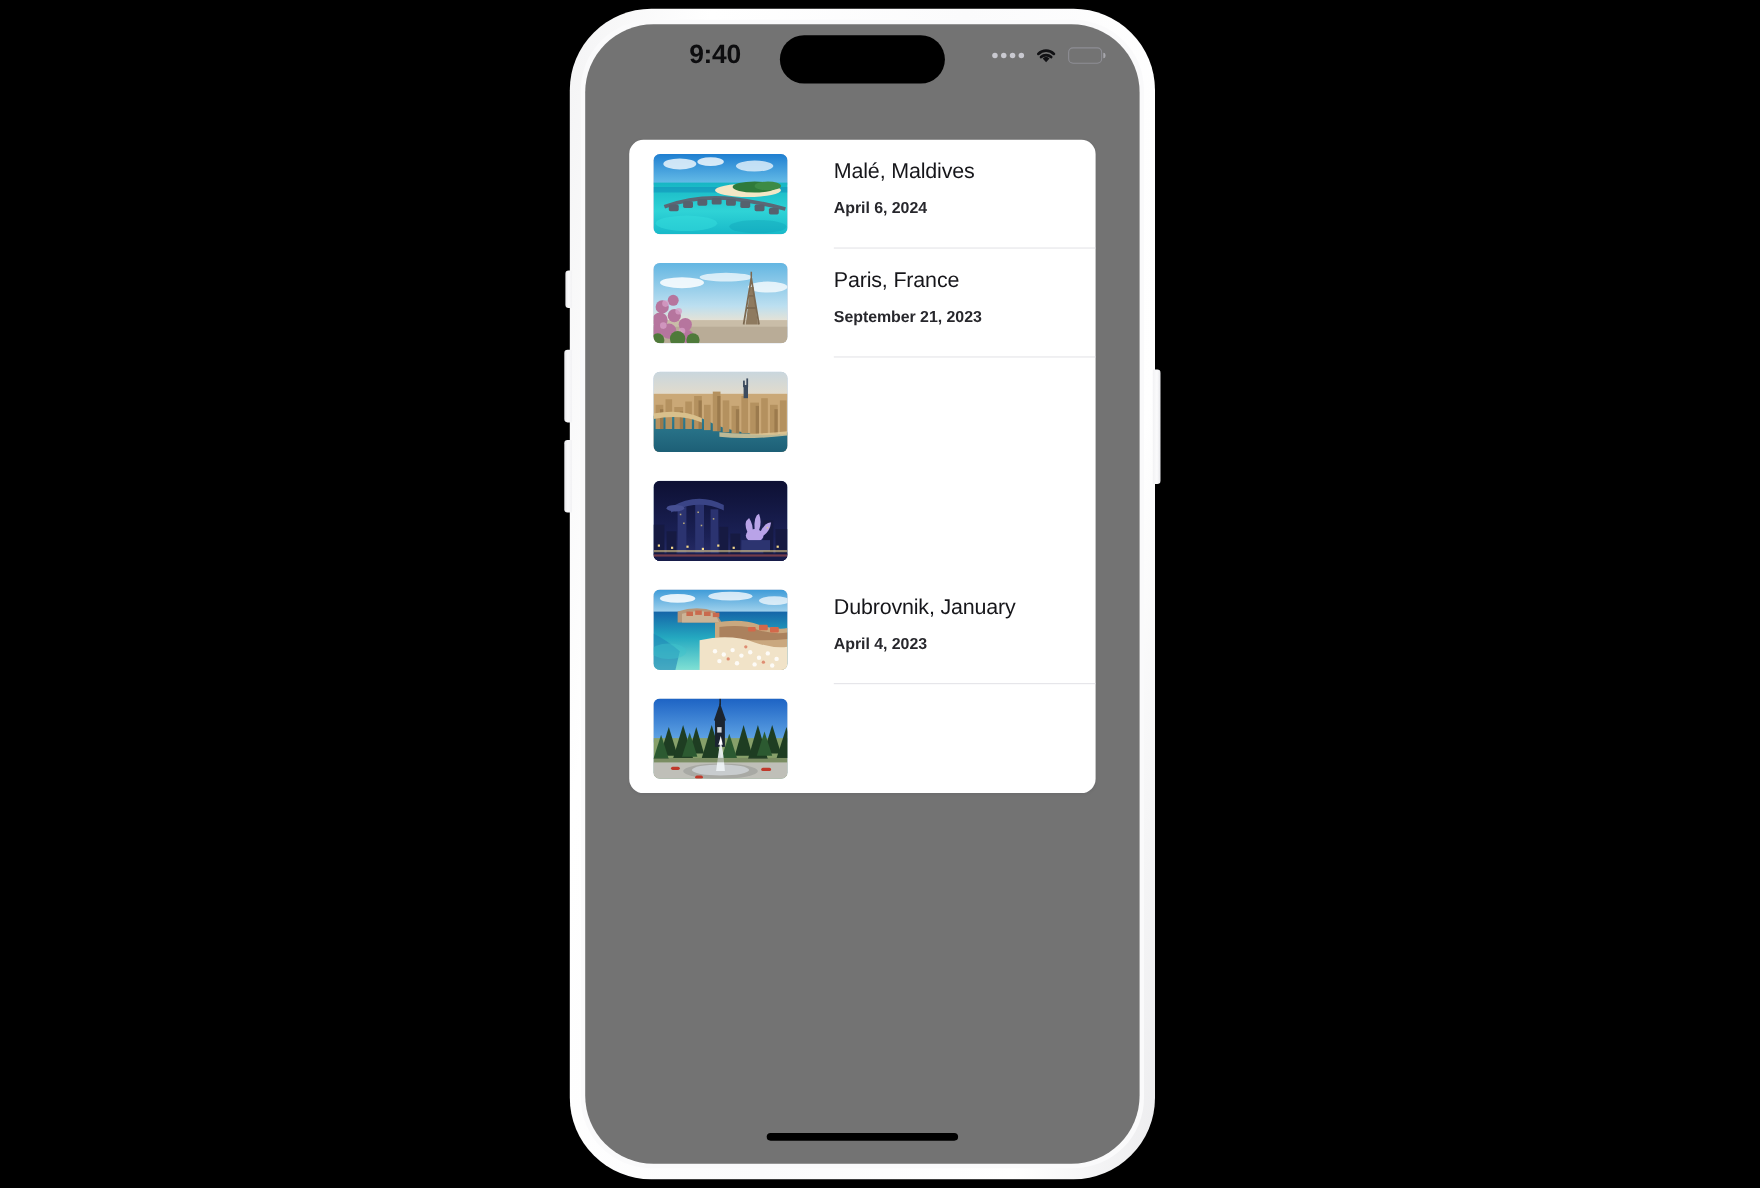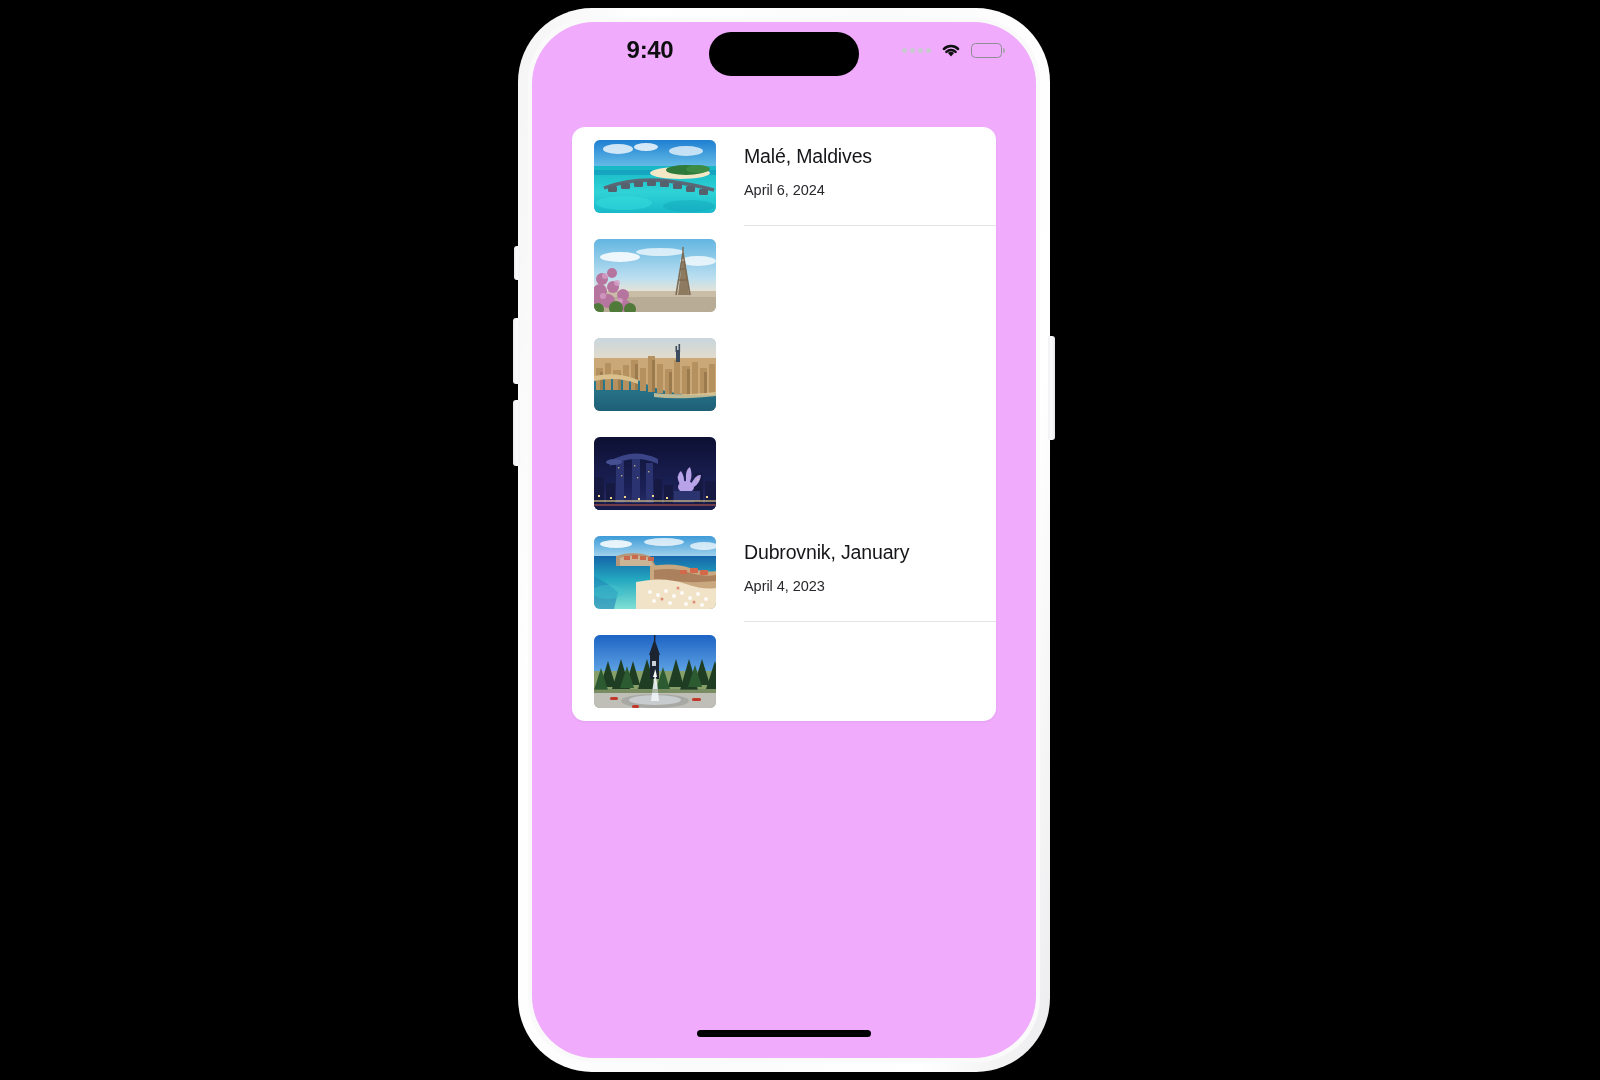--- a/index.html
+++ b/index.html
@@ -53,21 +53,21 @@
                 background: linear-gradient(270deg, #e6e6ea 0%, #fbfbfc 45%, #f2f2f4 100%); }
 
   
   .screen {
     position: absolute;
     left: 532px;
     top: 22px;
     width: 504px;
     height: 1036px;
     border-radius: 62px;
-    background: #f0abfc;
+    background: #737373;
     overflow: hidden;
   }
 
   
   .statusbar {
     position: absolute;
     left: 0; top: 0;
     width: 504px;
     height: 62px;
   }
@@ -139,20 +139,21 @@
     overflow: hidden;
     box-shadow: 0 1px 3px rgba(20,20,40,0.05);
   }
   .row {
     position: relative;
     display: flex;
     align-items: center;
     padding: 13px 0 13px 22px;
     min-height: 99px;
     cursor: default;
+    gap: 14px;
   }
   .row-text {
     flex: 1;
     position: relative;
     padding: 4px 18px 0 28px;
     min-height: 73px;
   }
   .row:not(:last-child) .row-text::after {
     content: "";
     position: absolute;
@@ -166,21 +167,21 @@
     font-size: 19.5px;
     font-weight: 400;
     color: #16161a;
     letter-spacing: -0.15px;
     line-height: 24px;
     white-space: nowrap;
   }
   .row-date {
     margin-top: 13px;
     font-size: 14.5px;
-    font-weight: 400;
+    font-weight: 700;
     color: #27272c;
     letter-spacing: -0.05px;
     line-height: 18px;
     white-space: nowrap;
   }
 
   
   .thumb {
     position: relative;
     flex: 0 0 auto;
@@ -331,20 +332,24 @@
               <circle cx="9" cy="57" r="3"></circle>
                 <circle cx="26" cy="62" r="3"></circle>
             </g>
             <g fill="#4f7a3a">
               <circle cx="22" cy="69" r="7"></circle>
                 <circle cx="36" cy="70" r="6"></circle>
               <circle cx="4" cy="70" r="6"></circle>
             </g>
           </svg>
         </div>
+        <div class="row-text">
+          <div class="row-title">Paris, France</div>
+          <div class="row-date">September 21, 2023</div>
+        </div>
       </div>
 
       <div class="row">
         <div class="thumb">
           <svg viewBox="0 0 122 73" preserveAspectRatio="none" aria-hidden="true">
             <defs>
               <linearGradient id="ch-sky" x1="0" y1="0" x2="0" y2="1">
                 <stop offset="0%" stop-color="#c9d6dd"></stop>
                   <stop offset="100%" stop-color="#e6dcc9"></stop>
               </linearGradient>

